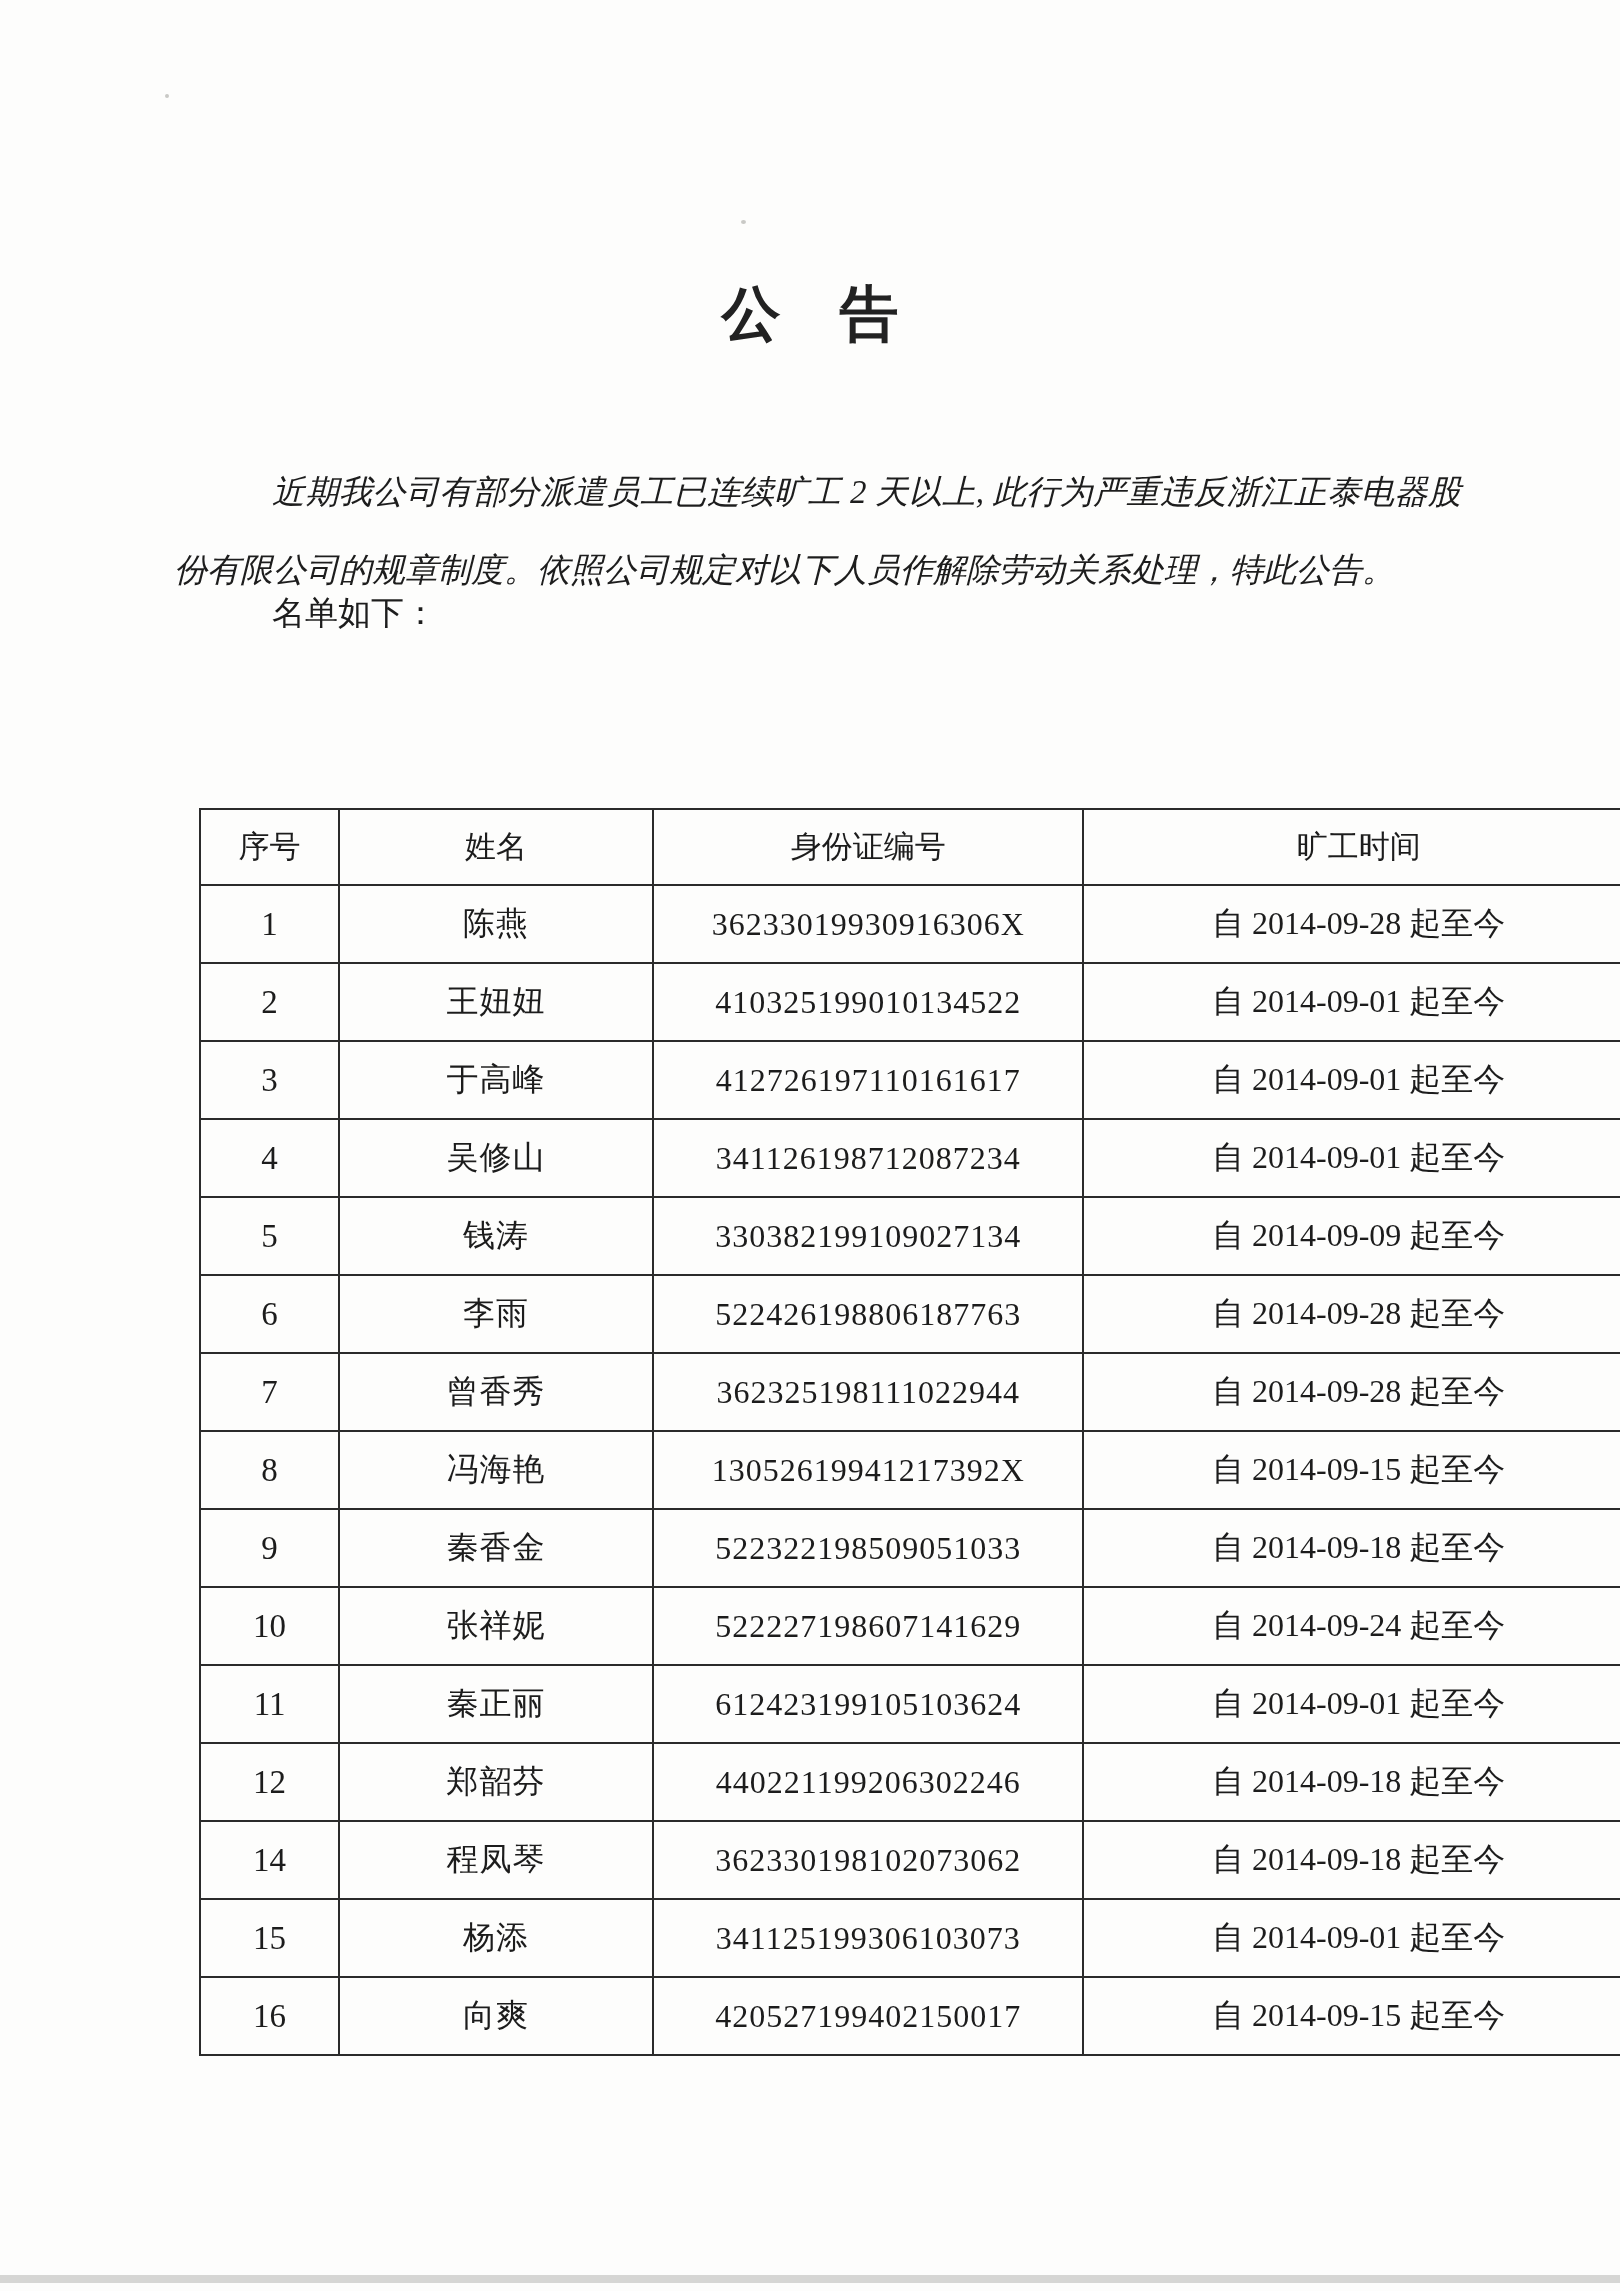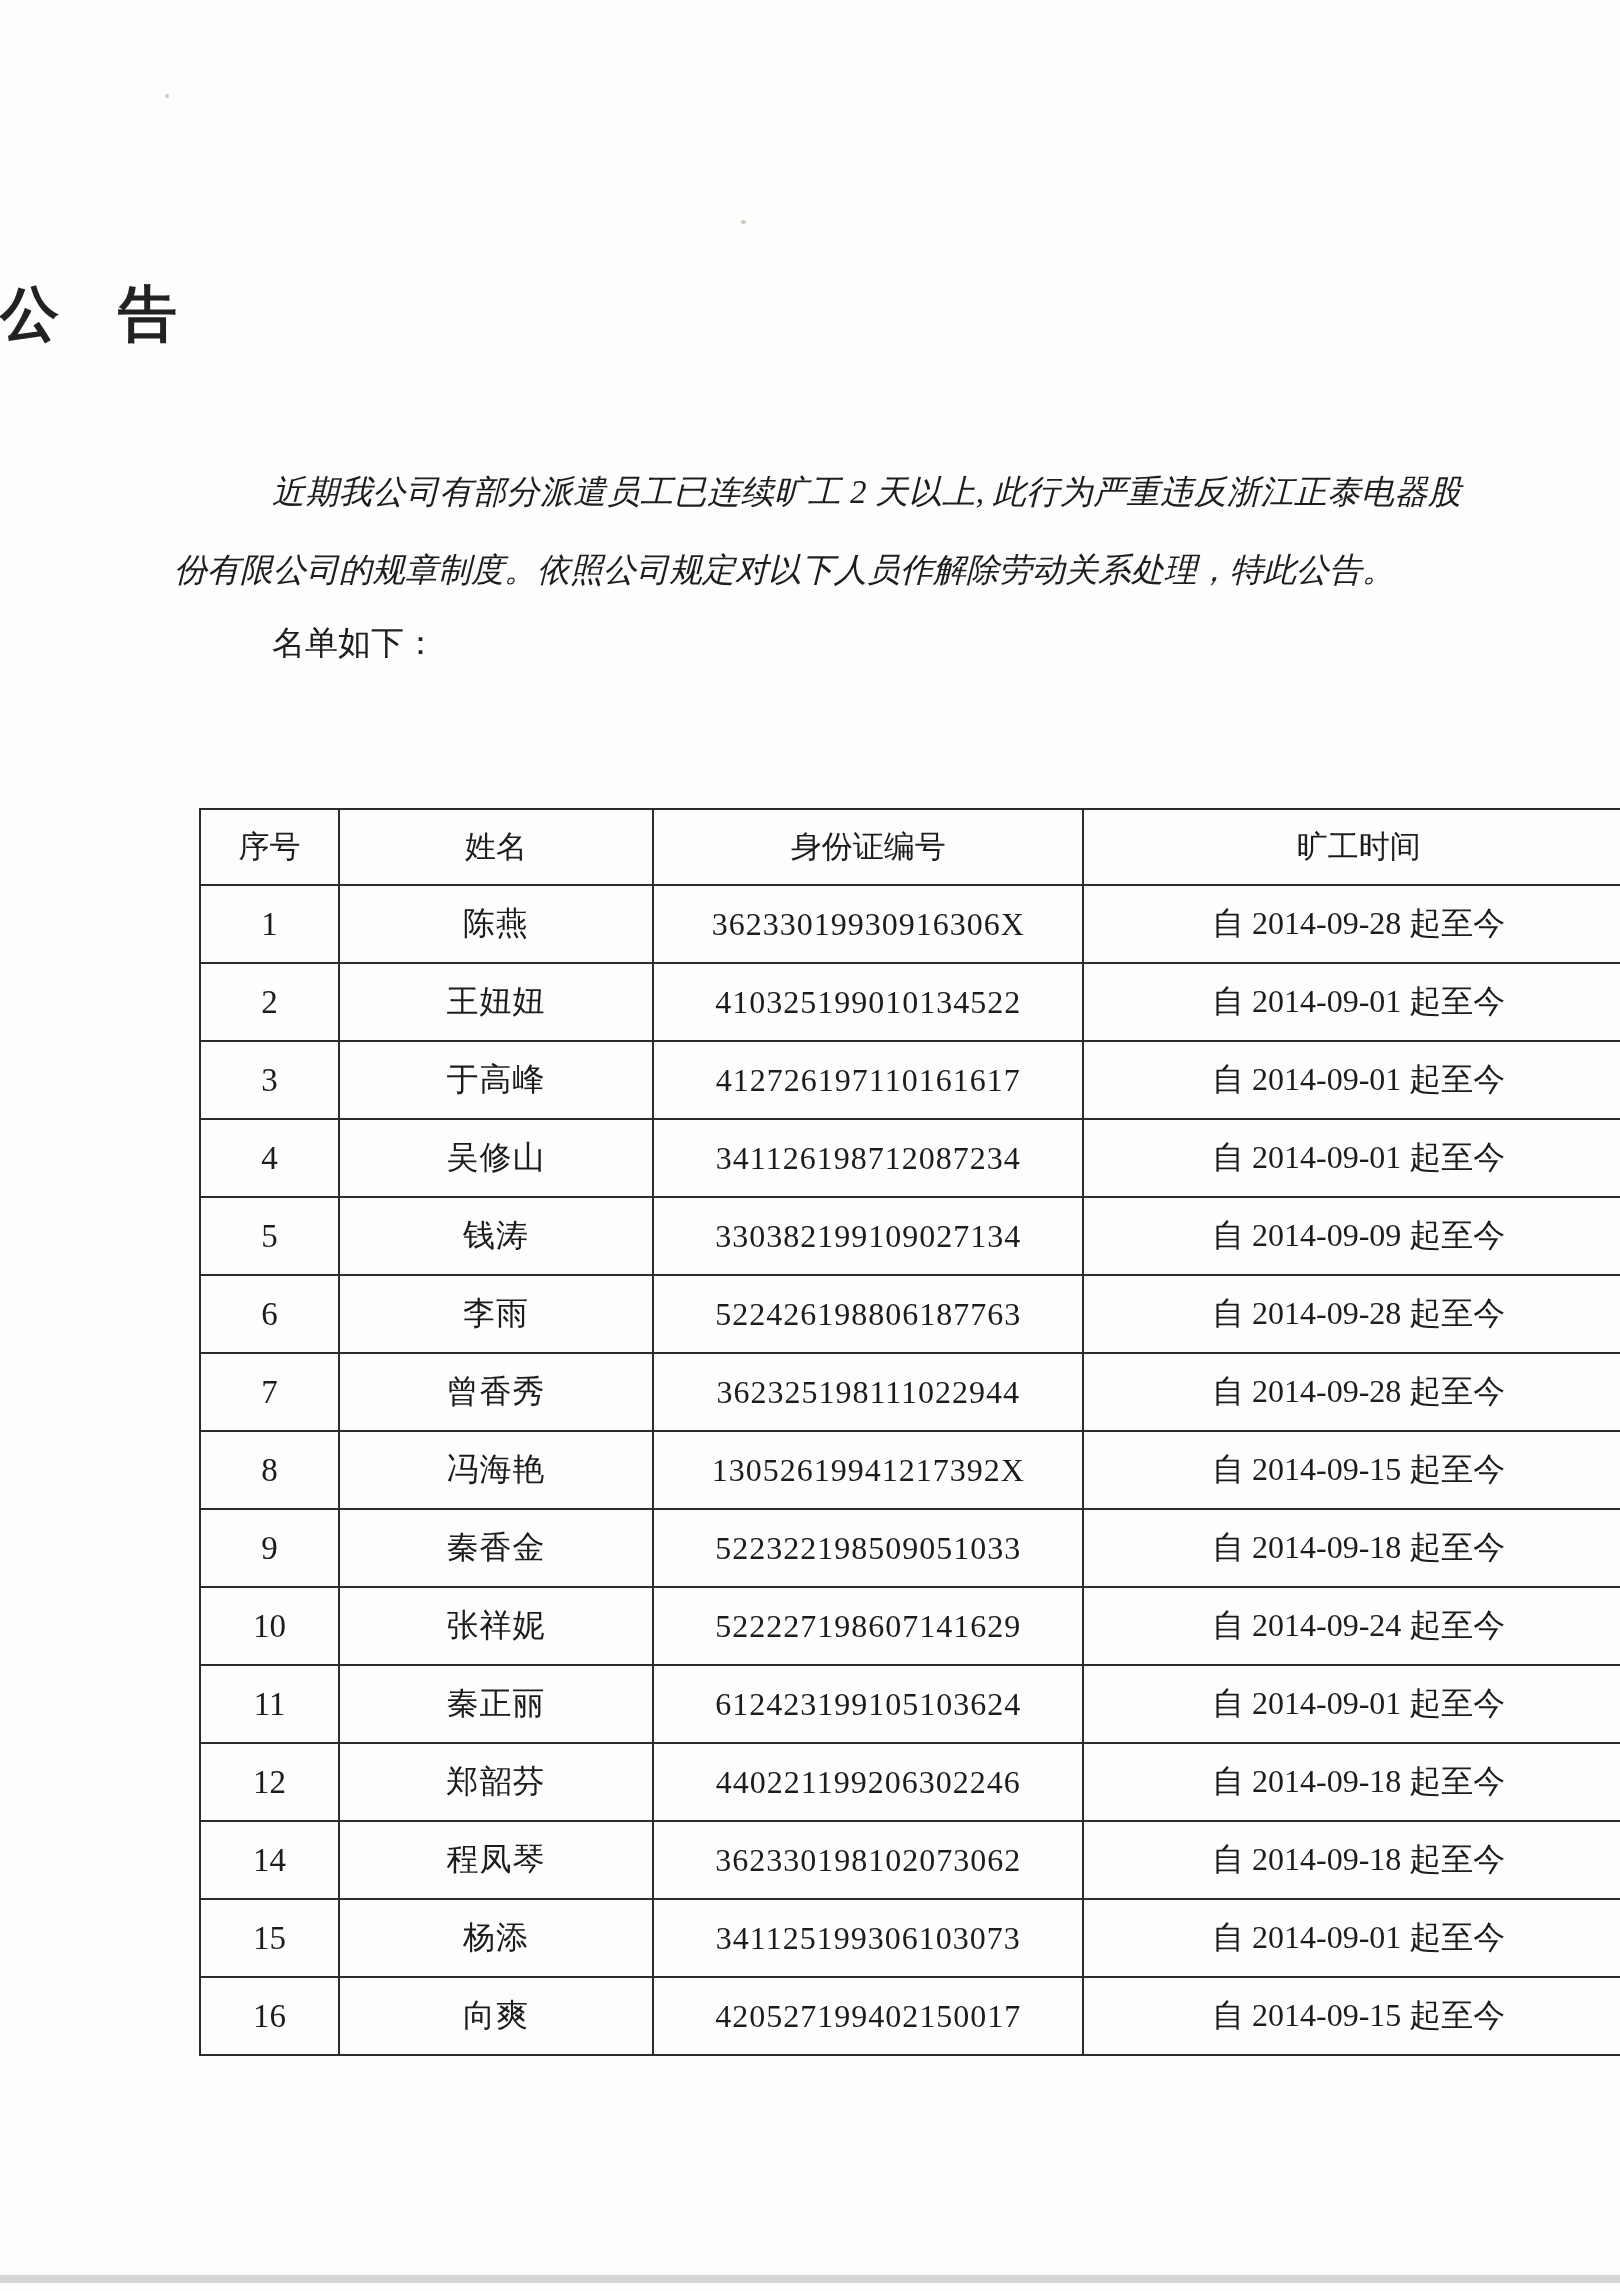--- a/index.html
+++ b/index.html
@@ -12,38 +12,38 @@
     overflow: hidden;
     color: #1f1f1f;
     font-family: "Liberation Serif", "DejaVu Serif", serif;
   }
   .title {
     position: absolute;
     top: 282px;
     left: 0;
     width: 100%;
     margin: 0;
-    text-align: left;
+    text-align: center;
     font-size: 59px;
     font-weight: 700;
     line-height: 1.1;
     color: #222;
   }
   .body-text {
     position: absolute;
     left: 174px;
     right: 159px;
     margin: 0;
     font-size: 33px;
     line-height: 78px;
     text-align: justify;
     color: #1d1d1d;
   }
   .para { top: 453px; text-indent: 98px; font-style: italic; }
-  .list-intro { top: 604px; text-indent: 98px; }
+  .list-intro { top: 574px; text-indent: 98px; }
   table.roster {
     position: absolute;
     top: 808px;
     left: 199px;
     width: 1436px;
     border-collapse: collapse;
     table-layout: fixed;
     background: transparent;
   }
   table.roster th, table.roster td {

